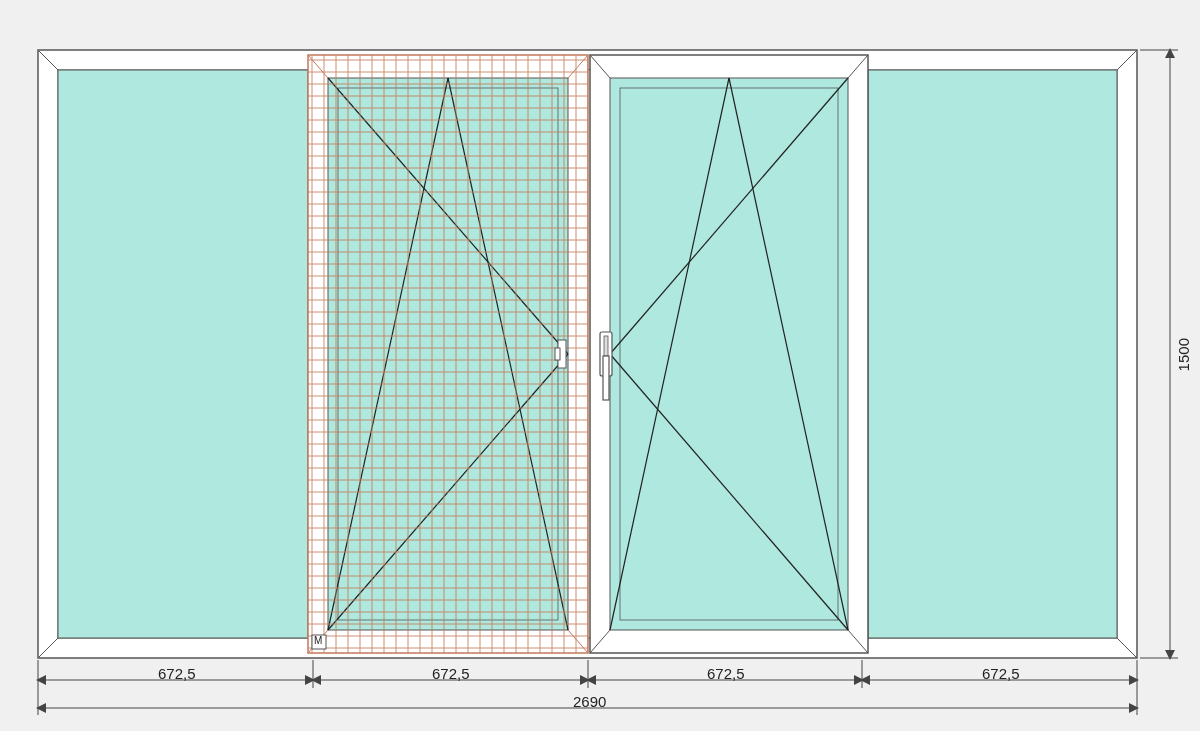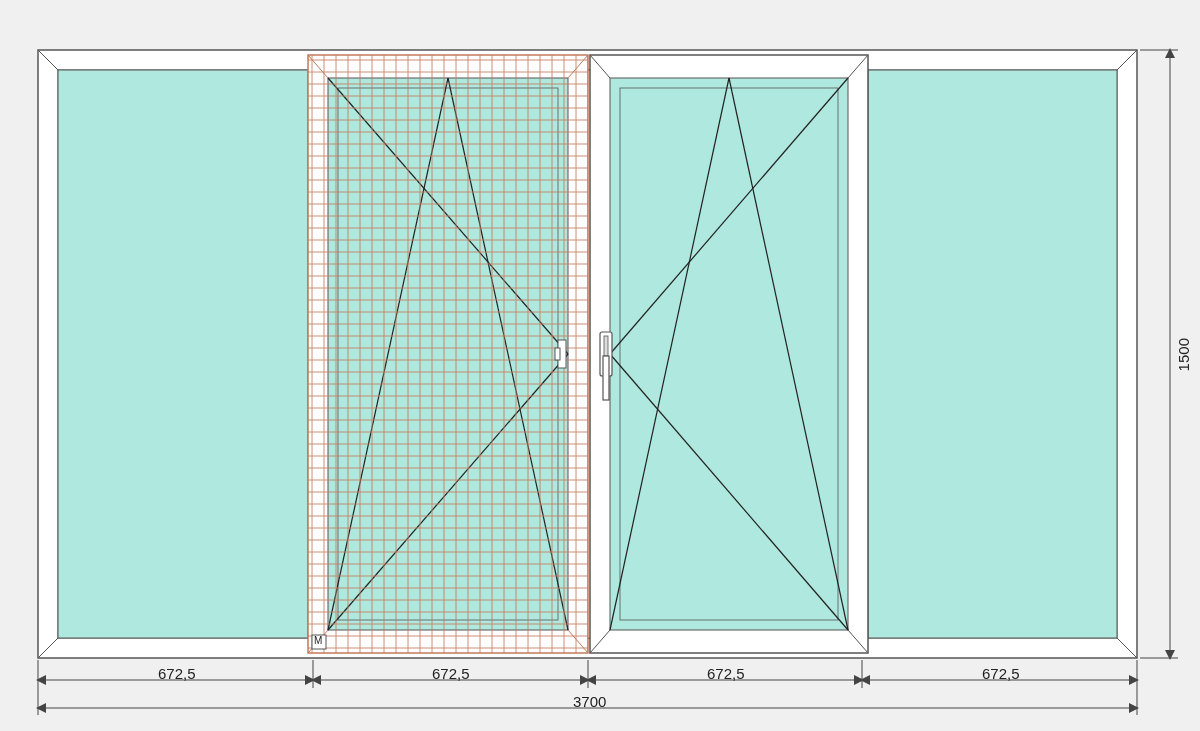--- a/index.html
+++ b/index.html
@@ -137,17 +137,17 @@
     <line x1="1140" y1="50" x2="1178" y2="50"></line>
     <line x1="1140" y1="658" x2="1178" y2="658"></line>
     <line x1="1170" y1="50" x2="1170" y2="658" marker-start="url(#arrL)" marker-end="url(#arrR)"></line>
   </g>
 </svg>
 
 <div class="dim-label" style="left:158px; top:665px;">672,5</div>
 <div class="dim-label" style="left:432px; top:665px;">672,5</div>
 <div class="dim-label" style="left:707px; top:665px;">672,5</div>
 <div class="dim-label" style="left:982px; top:665px;">672,5</div>
-<div class="dim-label" style="left:573px; top:693px;">3700</div>
+<div class="dim-label" style="left:573px; top:693px;">2690</div>
 <div class="dim-label vlabel" style="left:1175px; top:338px;">1500</div>
 <div class="dim-label" style="left:314px; top:635px; font-size:10px;">M</div>
 
 </div>
 
 </body></html>

